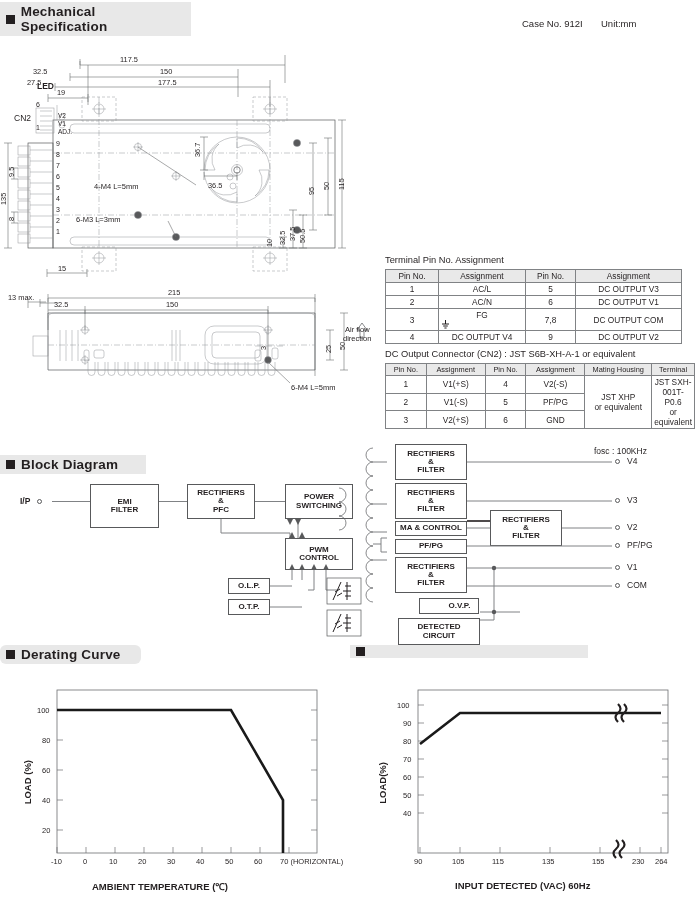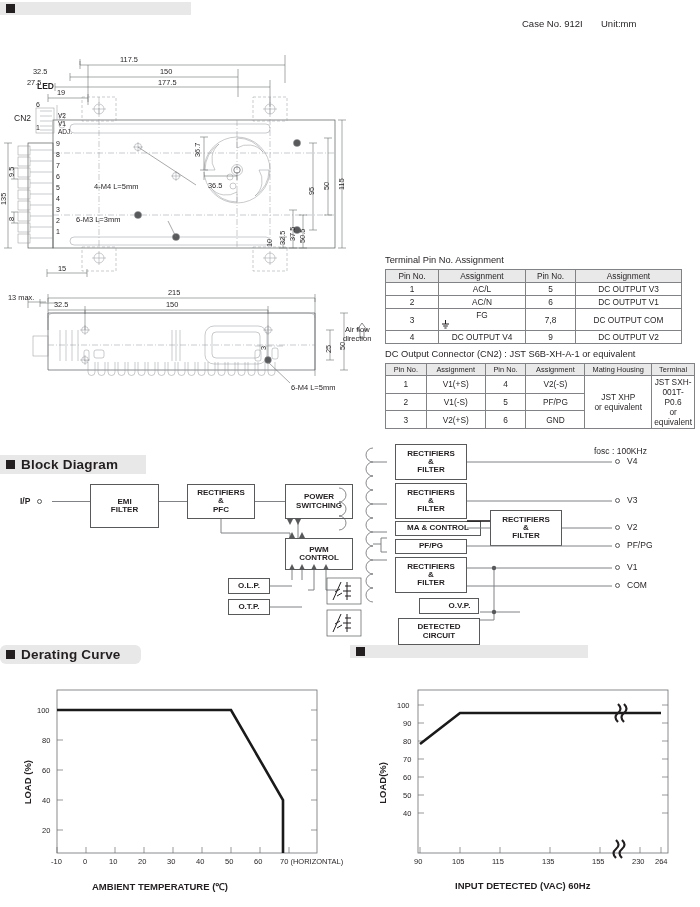--- a/index.html
+++ b/index.html
@@ -31,20 +31,21 @@
   .ax{stroke:#6d6e71;stroke-width:.8;fill:none;}
   .tick{stroke:#6d6e71;stroke-width:.7;}
   .ctx{font-size:7.5px;fill:#231f20;font-family:"Liberation Sans",sans-serif;}
   .caplbl{position:absolute;font-size:9.5px;font-weight:bold;}
 </style>
 </head>
 <body>
 
 <div class="sec-head" style="left:0;top:2px;width:175px;">
   <span class="sq"></span>
+  <span class="tx">Mechanical Specification</span>
 </div>
 <div class="lbl" style="left:522px;top:18px;font-size:9.5px;">Case No. 912I</div>
 <div class="lbl" style="left:601px;top:18px;font-size:9.5px;">Unit:mm</div>
 
 <div class="draw" style="left:0;top:25px;">
 <svg width="370" height="235" viewBox="0 0 370 235">
 
   <g class="dimln">
     <path d="M80 40 H285"></path>
         <path d="M80 36 V44"></path>
@@ -487,21 +488,21 @@
 <div class="blk" style="left:395px;top:444px;width:72px;height:36px;">
   <span>RECTIFIERS</span>
   <span>&amp;</span>
   <span>FILTER</span>
 </div>
 <div class="blk" style="left:395px;top:483px;width:72px;height:36px;">
   <span>RECTIFIERS</span>
   <span>&amp;</span>
   <span>FILTER</span>
 </div>
-<div class="blk" style="left:395px;top:521px;width:86px;height:15px;">MA &amp; CONTROL</div>
+<div class="blk" style="left:395px;top:521px;width:72px;height:15px;">MA &amp; CONTROL</div>
 <div class="blk" style="left:395px;top:539px;width:72px;height:15px;">PF/PG</div>
 <div class="blk" style="left:395px;top:557px;width:72px;height:36px;">
   <span>RECTIFIERS</span>
   <span>&amp;</span>
   <span>FILTER</span>
 </div>
 <div class="blk" style="left:490px;top:510px;width:72px;height:36px;">
   <span>RECTIFIERS</span>
   <span>&amp;</span>
   <span>FILTER</span>

